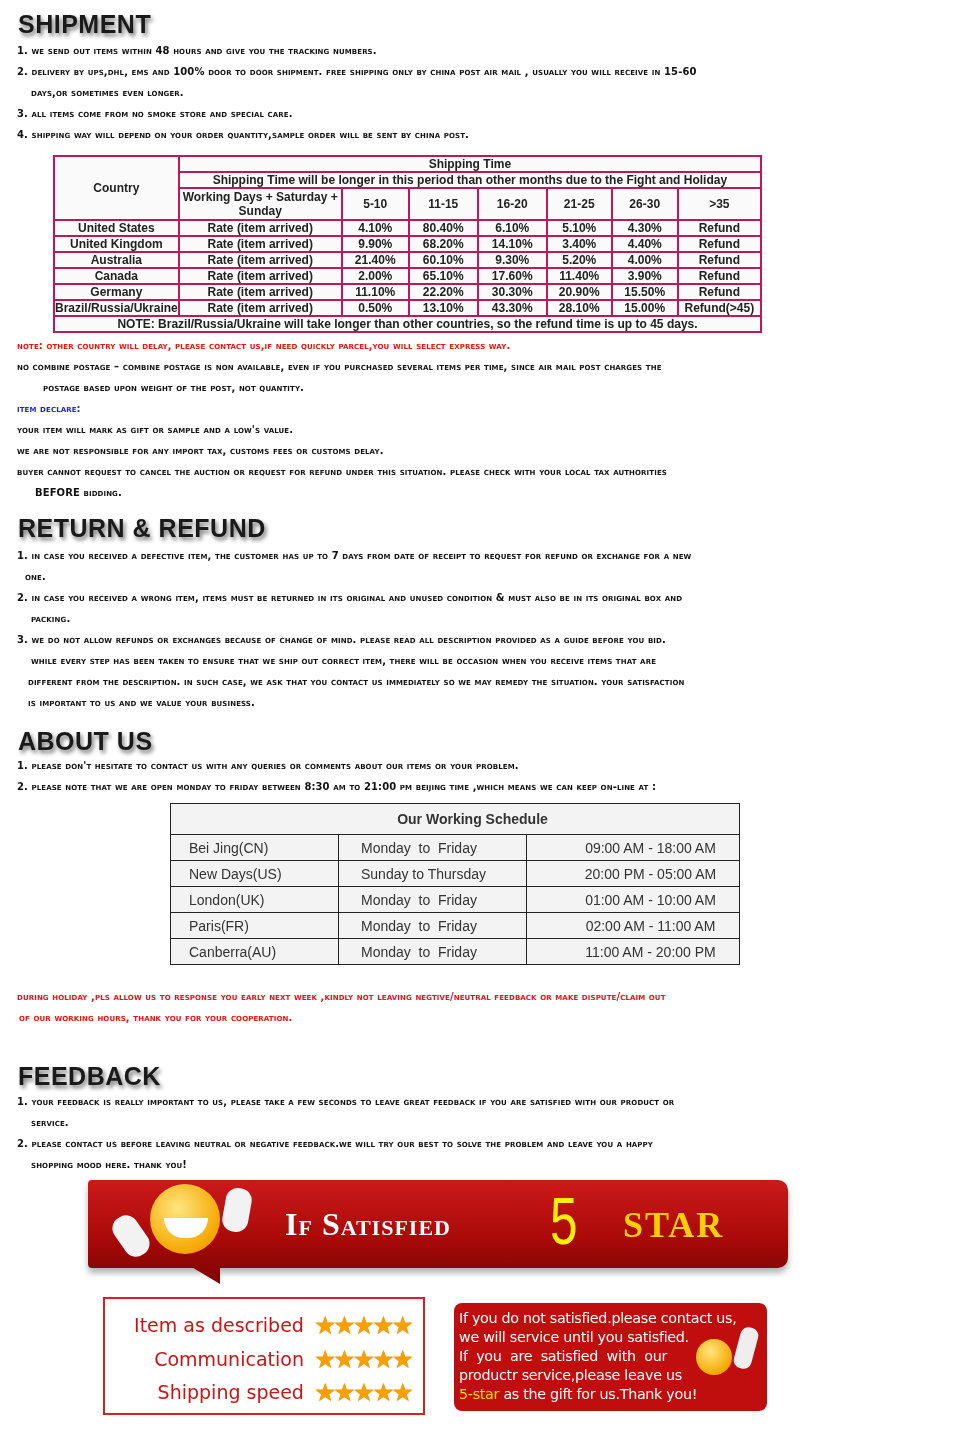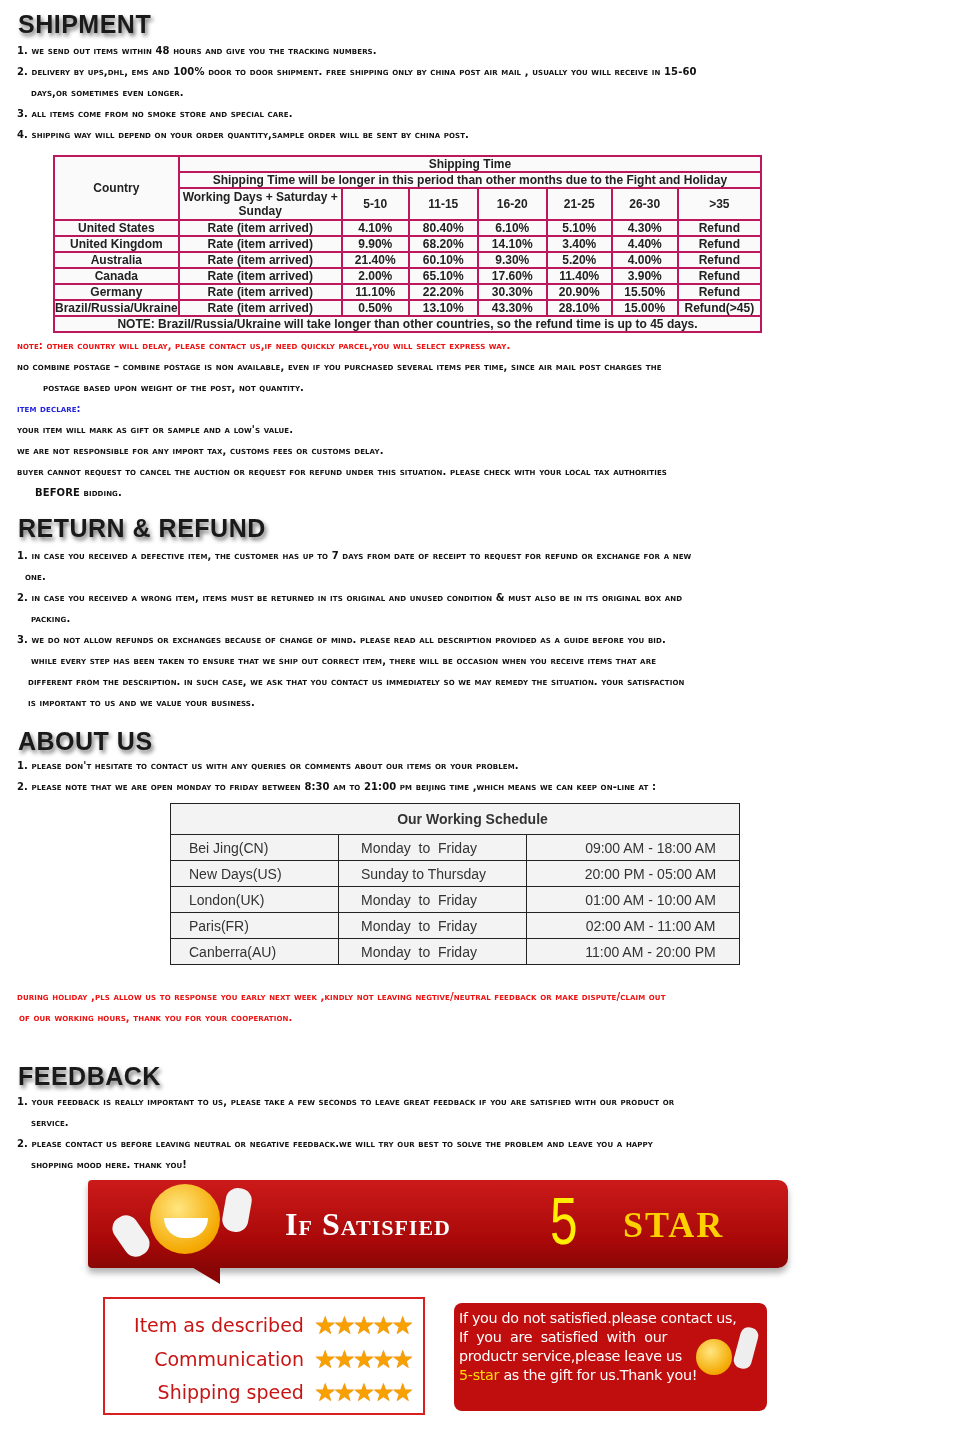--- a/index.html
+++ b/index.html
@@ -285,18 +285,19 @@
     <span class="stars">★★★★★</span>
   </div>
   <div class="rate-row" style="top:78px;">
     <span class="rate-label">Shipping speed</span>
     <span class="stars">★★★★★</span>
   </div>
 </div>
 
 <div class="contact">
   <div>If you do not satisfied.please contact us,</div>
+  <div>we will service until you satisfied.</div>
   <div style="white-space:pre;">If  you  are  satisfied  with  our</div>
   <div>productr service,please leave us</div>
   <div><span class="hl">5-star</span><span> as the gift for us.Thank you!</span></div>
   <div class="mini-thumb"></div>
   <div class="mini-smiley"></div>
 </div>
 
 </body></html>

